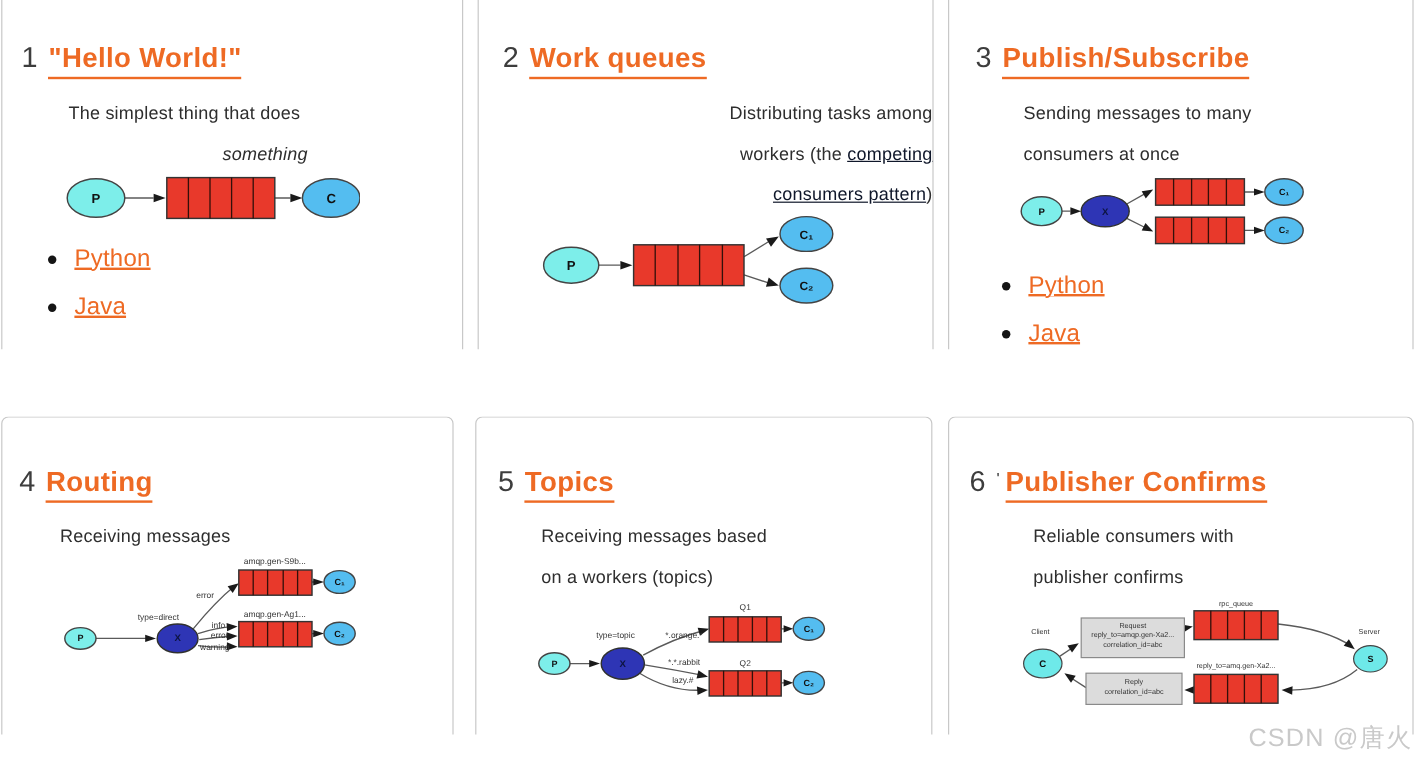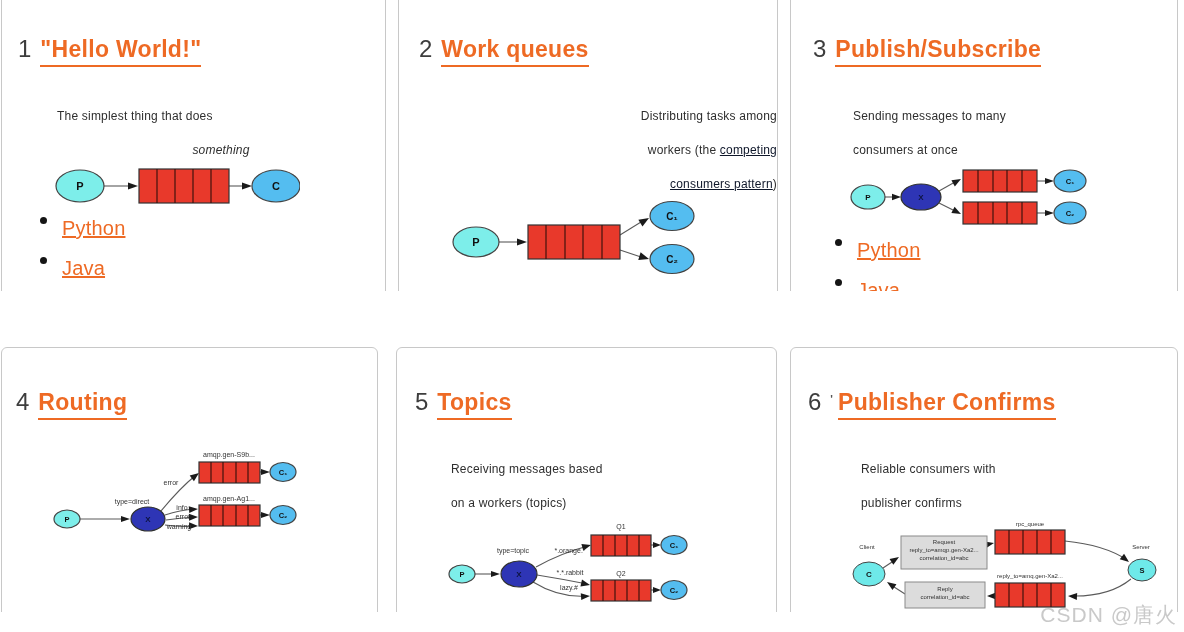--- a/index.html
+++ b/index.html
@@ -25,27 +25,27 @@
 
   .heading { display:flex; align-items:baseline; margin:0; }
   .row1 .heading { padding-top:96px; }
   .row2 .heading { padding-top:40px; }
   .num { font-size:24px; color:#3d3d3d; margin-right:9px; font-weight:400; }
   .mark { font-size:11px; color:#555; margin-right:5px; position:relative; top:-7px; }
   .title {
     font-size:23px; font-weight:700; color:#ee6a24; text-decoration:none;
     border-bottom:2px solid #ee6a24; padding-bottom:2px; letter-spacing:0.3px;
   }
-  .desc { font-size:12px; line-height:34px; color:#2e2e2e; letter-spacing:0.2px; margin-top:32px; }
+  .desc { font-size:15px; line-height:34px; color:#2e2e2e; letter-spacing:0.2px; margin-top:12px; }
   .desc .line { display:block; }
   .desc .it { font-style:italic;text-align:center; }
   .desc a { color:#0f172a; }
 
   .links { list-style:none; margin:0; padding:0; }
-  .links li { display:flex; align-items:flex-start; height:40px; }
+  .links li { display:flex; align-items:center; height:40px; }
   .dot { width:7px; height:7px; border-radius:50%; background:#151515; margin-right:15px; flex:0 0 auto; }
   .links a { color:#ee6a24; font-size:20px; text-decoration:underline; letter-spacing:0.2px; }
 
   .diagram { display:block; }
   .ln  { stroke:#5a5a5a; stroke-width:1.1; fill:none; }
   .ah  { fill:#1a1a1a; }
   .q   { fill:#e8392b; stroke:#333; stroke-width:1.2; }
   .qd  { stroke:#33100a; stroke-width:1.1; fill:none; }
   .prod{ fill:#7deeea; stroke:#444; stroke-width:1.2; }
   .cons{ fill:#54bdf0; stroke:#444; stroke-width:1.2; }
@@ -189,20 +189,21 @@
 </div>
 
 <div class="row row2">
 
   <div class="card" id="card4">
     <h2 class="heading" style="margin-left:14px;">
       <span class="num">4</span>
       <a class="title" href="#">Routing</a>
     </h2>
     <div class="desc" style="margin-left:48px;">
+      <span class="line">Receiving messages</span>
     </div>
     <svg class="diagram" width="245" height="92" viewBox="0 0 245 92" style="margin:-6px 0 0 50px">
       <g>
         <path class="ln" d="M109,65 Q128,42 144,29"></path>
           <polygon class="ah" points="0,0 -9,3.5 -9,-3.5" transform="translate(147,27) rotate(-37)"></polygon>
         <path class="ln" d="M113,69 Q128,64 143,63"></path>
           <polygon class="ah" points="0,0 -9,3.5 -9,-3.5" transform="translate(146,63) rotate(-4)"></polygon>
         <path class="ln" d="M114,74 Q128,72 143,71"></path>
           <polygon class="ah" points="0,0 -9,3.5 -9,-3.5" transform="translate(146,71) rotate(-2)"></polygon>
         <path class="ln" d="M113,79 Q128,81 143,80"></path>

